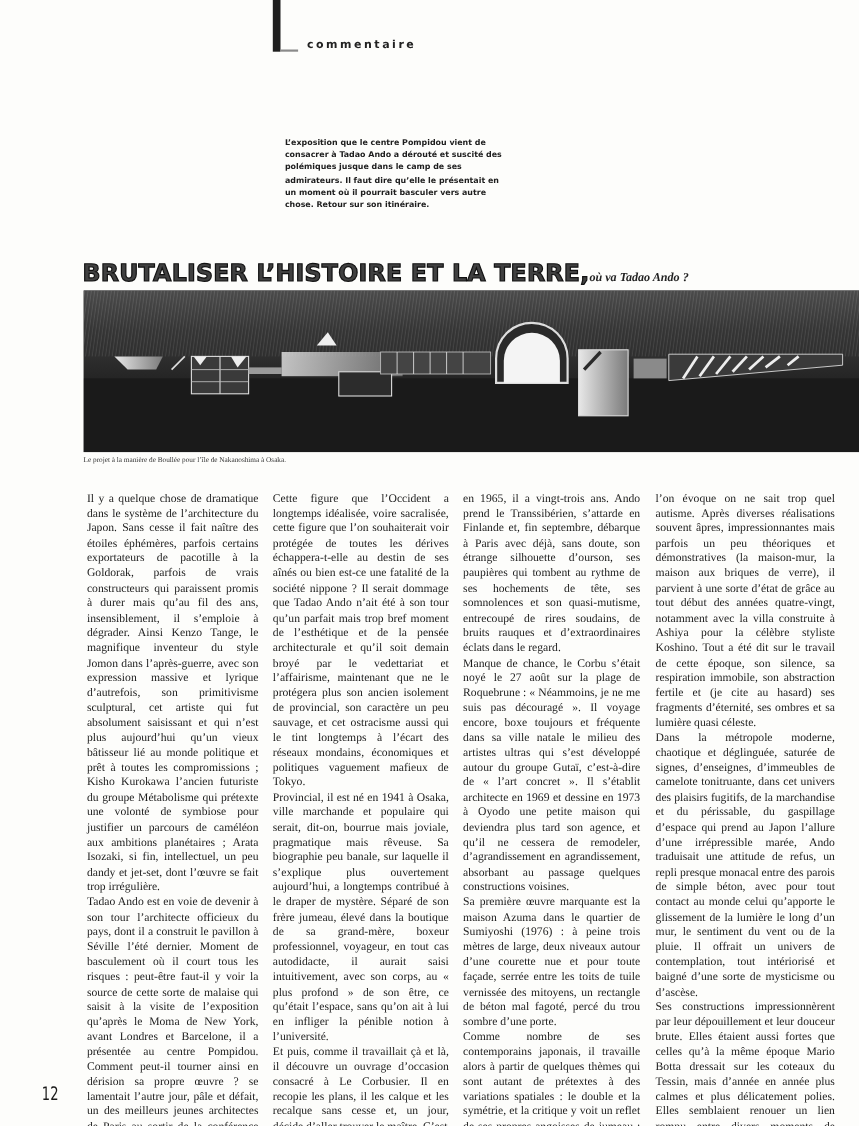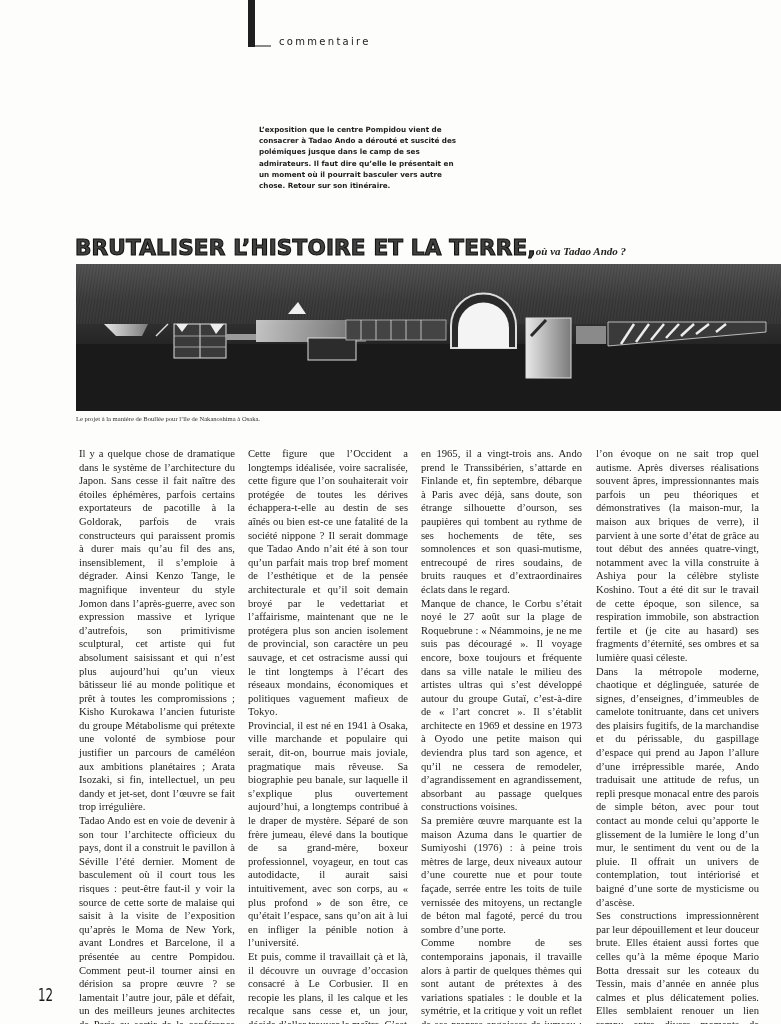--- a/index.html
+++ b/index.html
@@ -12,21 +12,21 @@
     .section-bar {
       position: absolute; left: 248px; top: 0; width: 7px; height: 47px;
       background: #1f1f1f;
     }
     .section-rule {
       position: absolute; left: 255px; top: 45px; width: 16px; height: 2px;
       background: #8a8a8a;
     }
     .section-label {
       position: absolute; left: 279px; top: 36px;
-      font-family: "DejaVu Sans", sans-serif; font-size: 10px; font-weight: normal;
+      font-family: "DejaVu Sans", sans-serif; font-size: 10px; font-weight: bold;
       letter-spacing: 2.3px; color: #222;
     }
     .chapo {
       position: absolute; left: 259px; top: 124px; width: 202px;
       font-family: "DejaVu Sans", sans-serif; font-size: 7.2px; font-weight: bold;
       line-height: 11.2px; color: #1e1e1e; text-align: left;
     }
     .headline {
       position: absolute; left: 75px; top: 226px; white-space: nowrap;
     }

